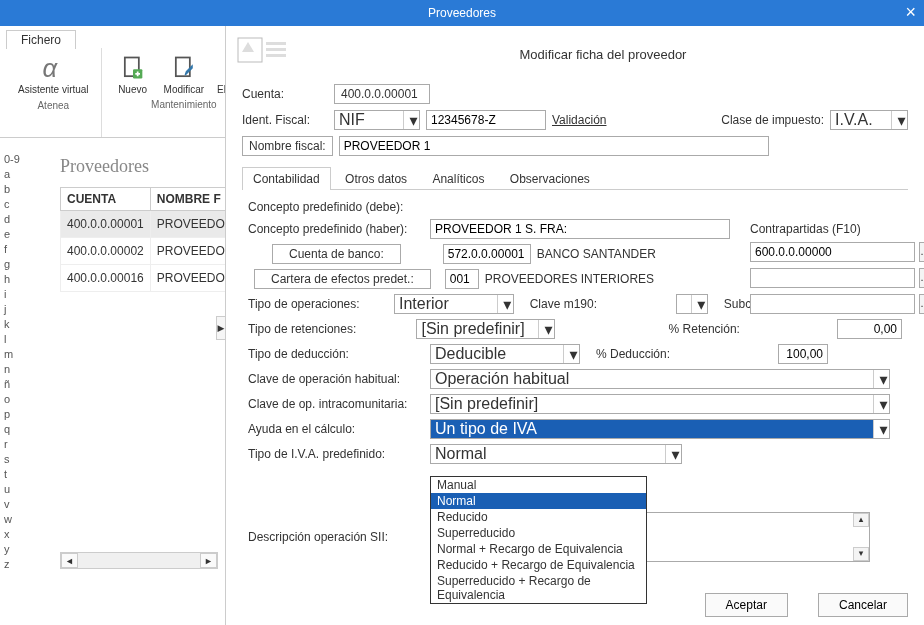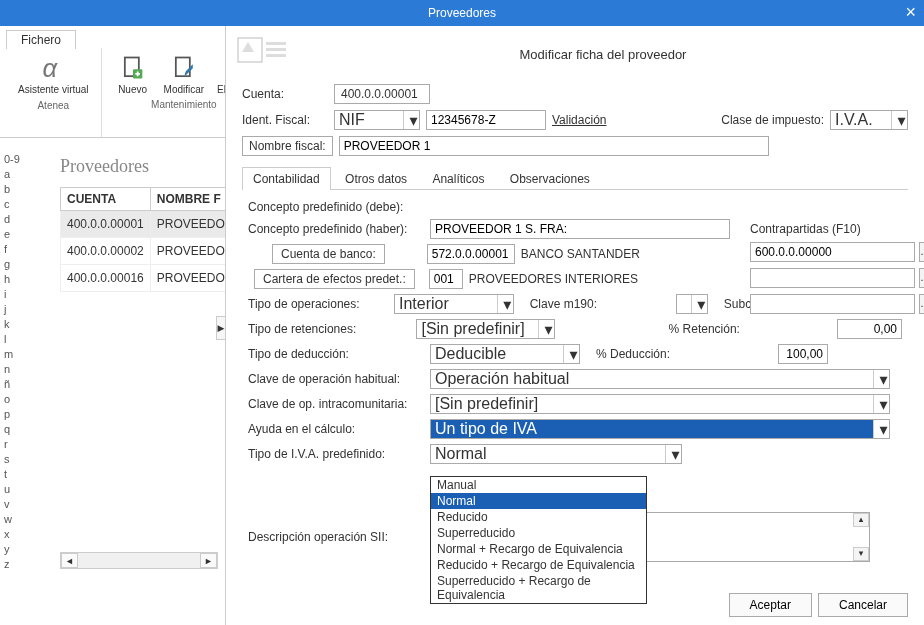--- a/index.html
+++ b/index.html
@@ -48,34 +48,34 @@
 .link { color: #333; text-decoration: underline; cursor: pointer; }
 
 
 .tabs { border-bottom: 1px solid #ccc; margin-top: 10px; }
 .tabs .tab { display: inline-block; padding: 4px 10px; font-size: 12px; border: 1px solid transparent; border-bottom: none; cursor: pointer; position: relative; top: 1px; }
 .tabs .tab.active { border-color: #ccc; background: #fff; }
 
 .form-area { padding: 10px 6px 4px 6px; }
 .form-row { display: flex; align-items: center; margin-bottom: 5px; gap: 6px; }
 .form-row .lbl { width: 176px; text-align: left; }
-.form-row .lbl.boxed { border:1px solid #aaa; padding:2px 8px; text-align:center; width:auto; }
+.form-row .lbl.boxed { border:1px solid #aaa; padding:2px 16px; text-align:center; width:auto; }
 
 .right-col { position: absolute; right: 18px; top: 196px; width: 156px; }
 .right-col .hdr { font-size: 12px; margin-bottom: 6px; }
 .right-col .cprow { display:flex; gap:4px; margin-bottom:6px; }
 .right-col .cprow .input { flex:1; }
 .right-col .cprow .btn { width:22px; height:20px; border:1px solid #aaa; background:#f4f4f4; text-align:center; cursor:pointer; font-size:11px; line-height:17px; }
 
 .highlight { background:#1a5fb4; color:#fff; }
 .dropdown-list { position:absolute; border:1px solid #333; background:#fff; font-size:12px; z-index:50; }
 .dropdown-list div { padding:1px 6px; cursor:pointer; }
 .dropdown-list div.sel { background:#1a5fb4; color:#fff; }
 
-.footer { position:absolute; bottom:8px; right:16px; display:flex; gap:6px;border-radius:8px; }
+.footer { position:absolute; bottom:8px; right:16px; display:flex; gap:30px;border-radius:8px; }
 .footer button { padding:4px 20px; border:1px solid #aaa; background:#fafafa; font-size:12px; cursor:pointer; }
 
 .textarea { border:1px solid #aaa; height:50px; width:440px; background:#fff; position:relative; }
 .textarea .scrollbtn { position:absolute; right:0; width:16px; height:14px; border:1px solid #ccc; background:#f4f4f4; font-size:9px; text-align:center; cursor:pointer; }
 .textarea .sb-up { top:0; }
 .textarea .sb-dn { bottom:0; }
 
 .expand-handle { position:absolute; left:216px; top:316px; width:10px; height:24px; border:1px solid #ccc; background:#f6f6f6; display:flex; align-items:center; justify-content:center; font-size:9px; cursor:pointer; }
 
 .hscroll { height:17px; background:#f0f0f0; border:1px solid #ccc; margin-top:260px; position:relative; }

